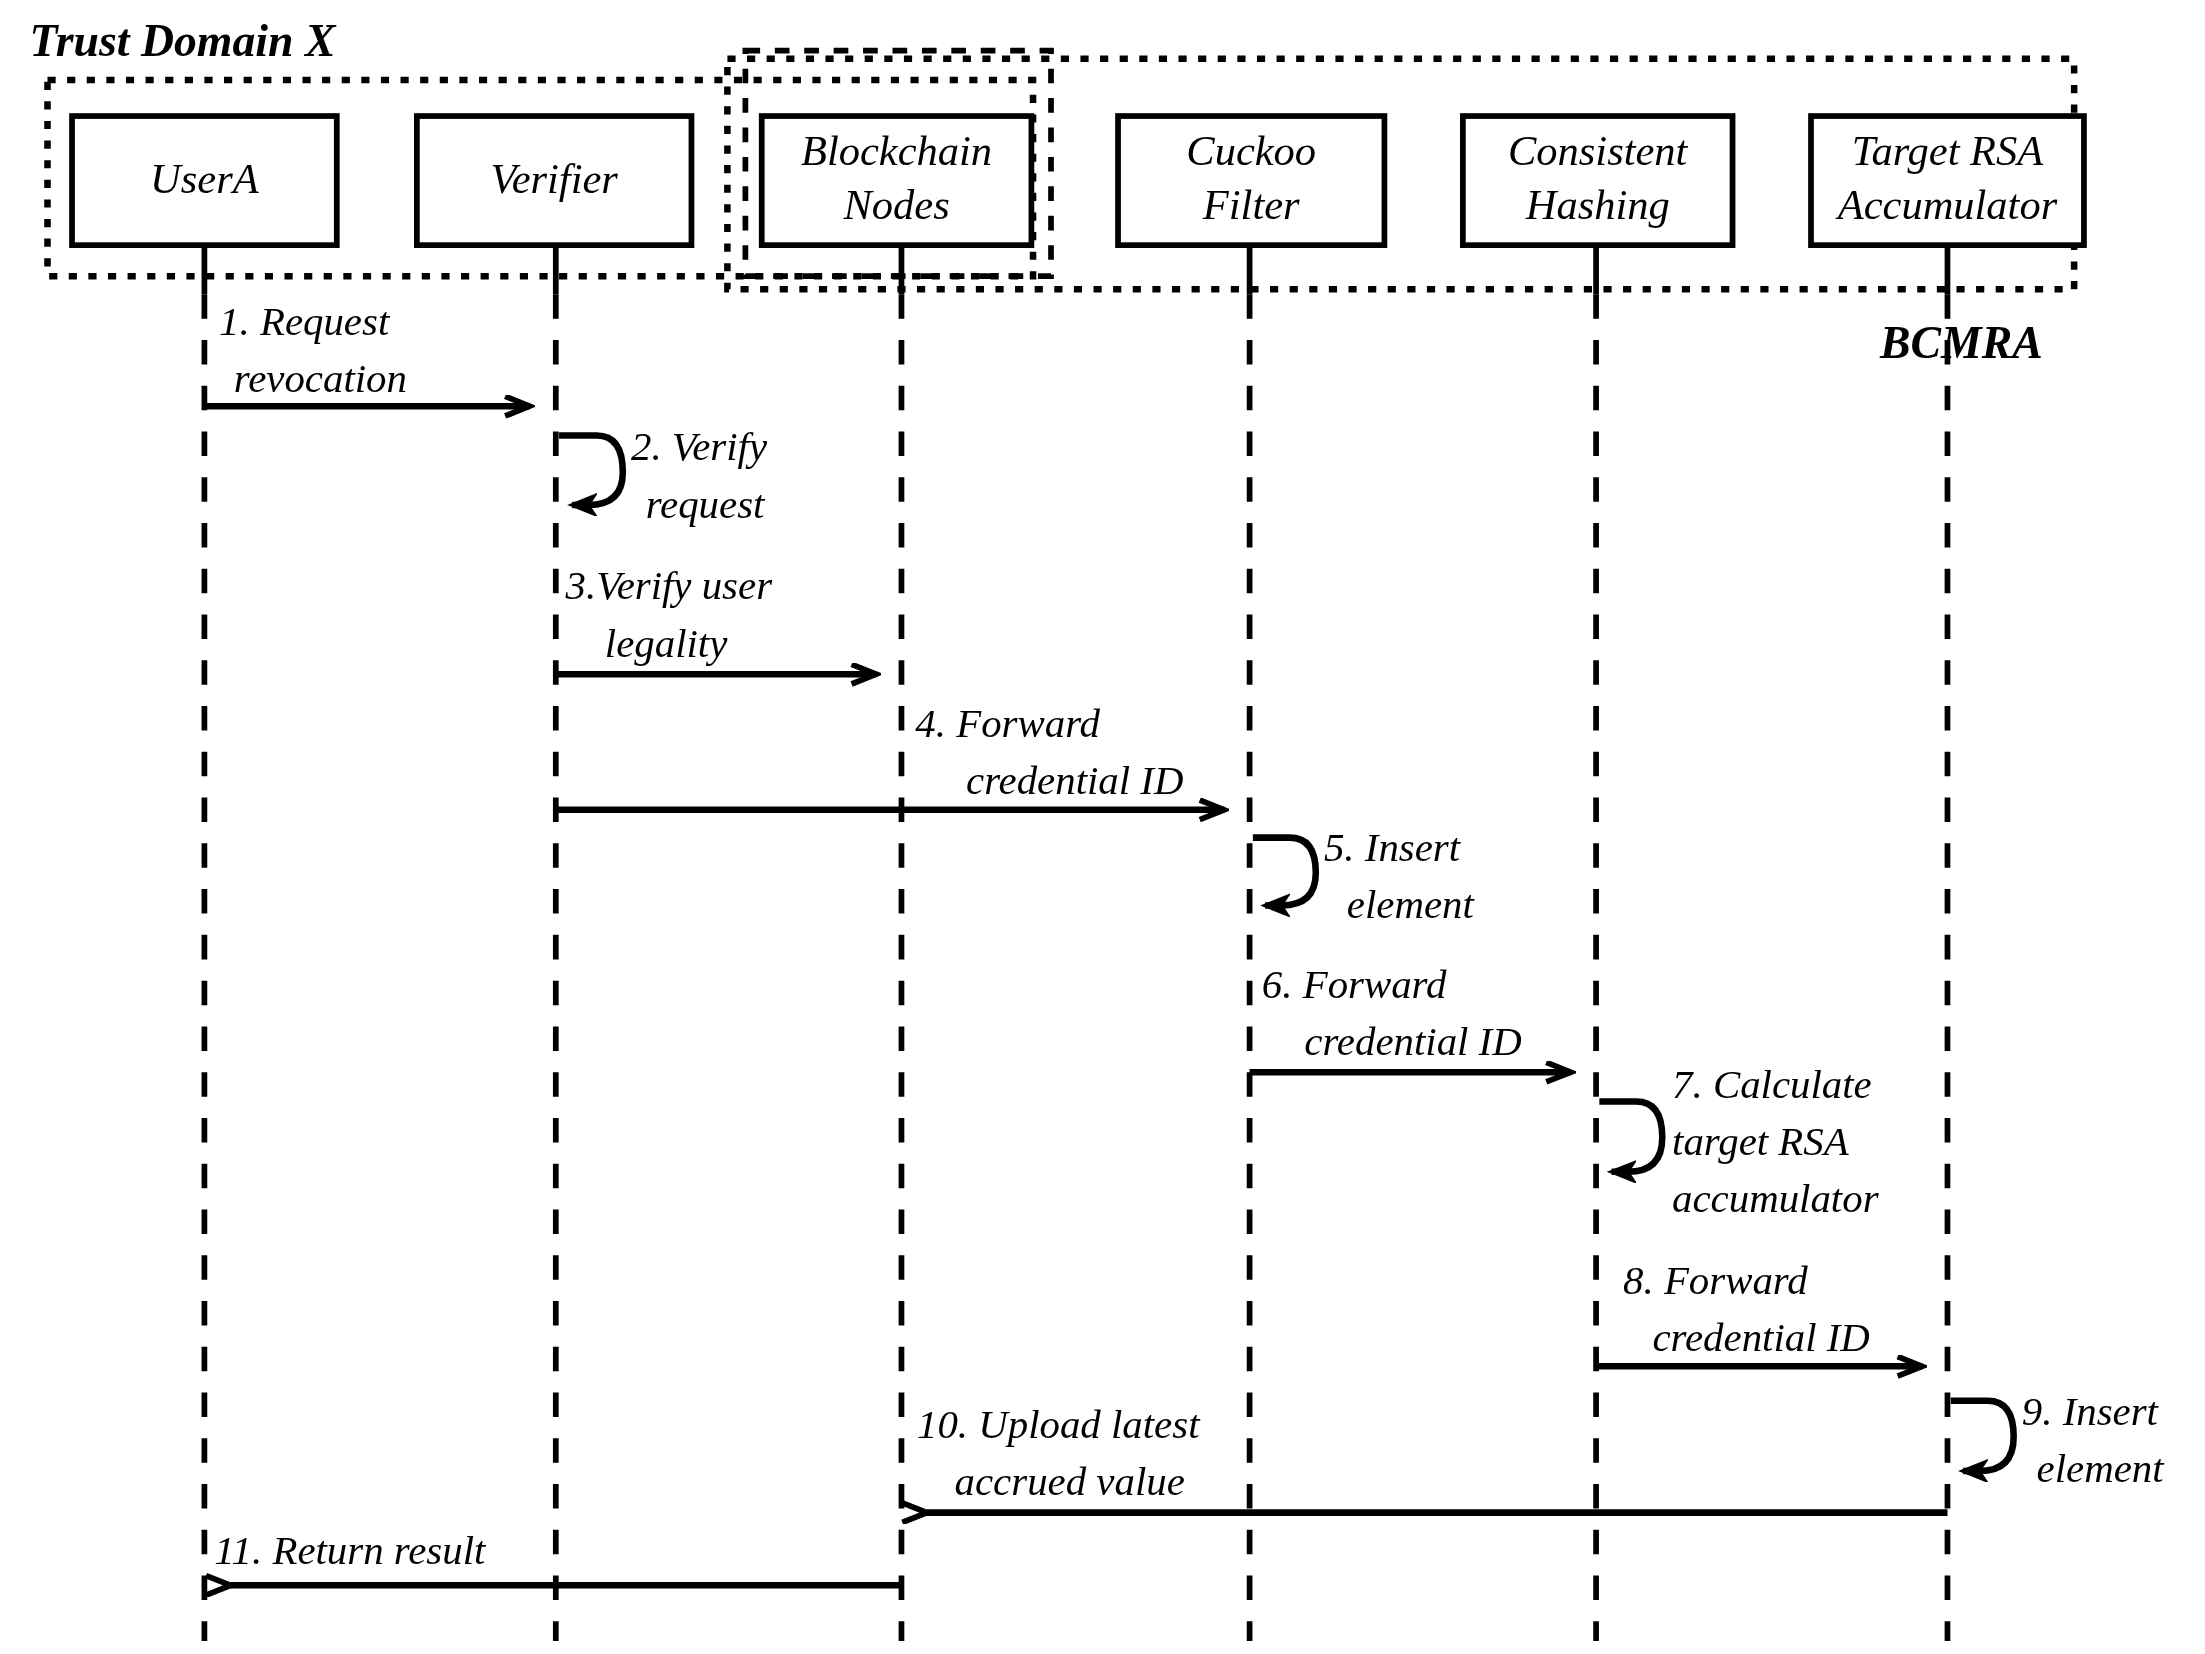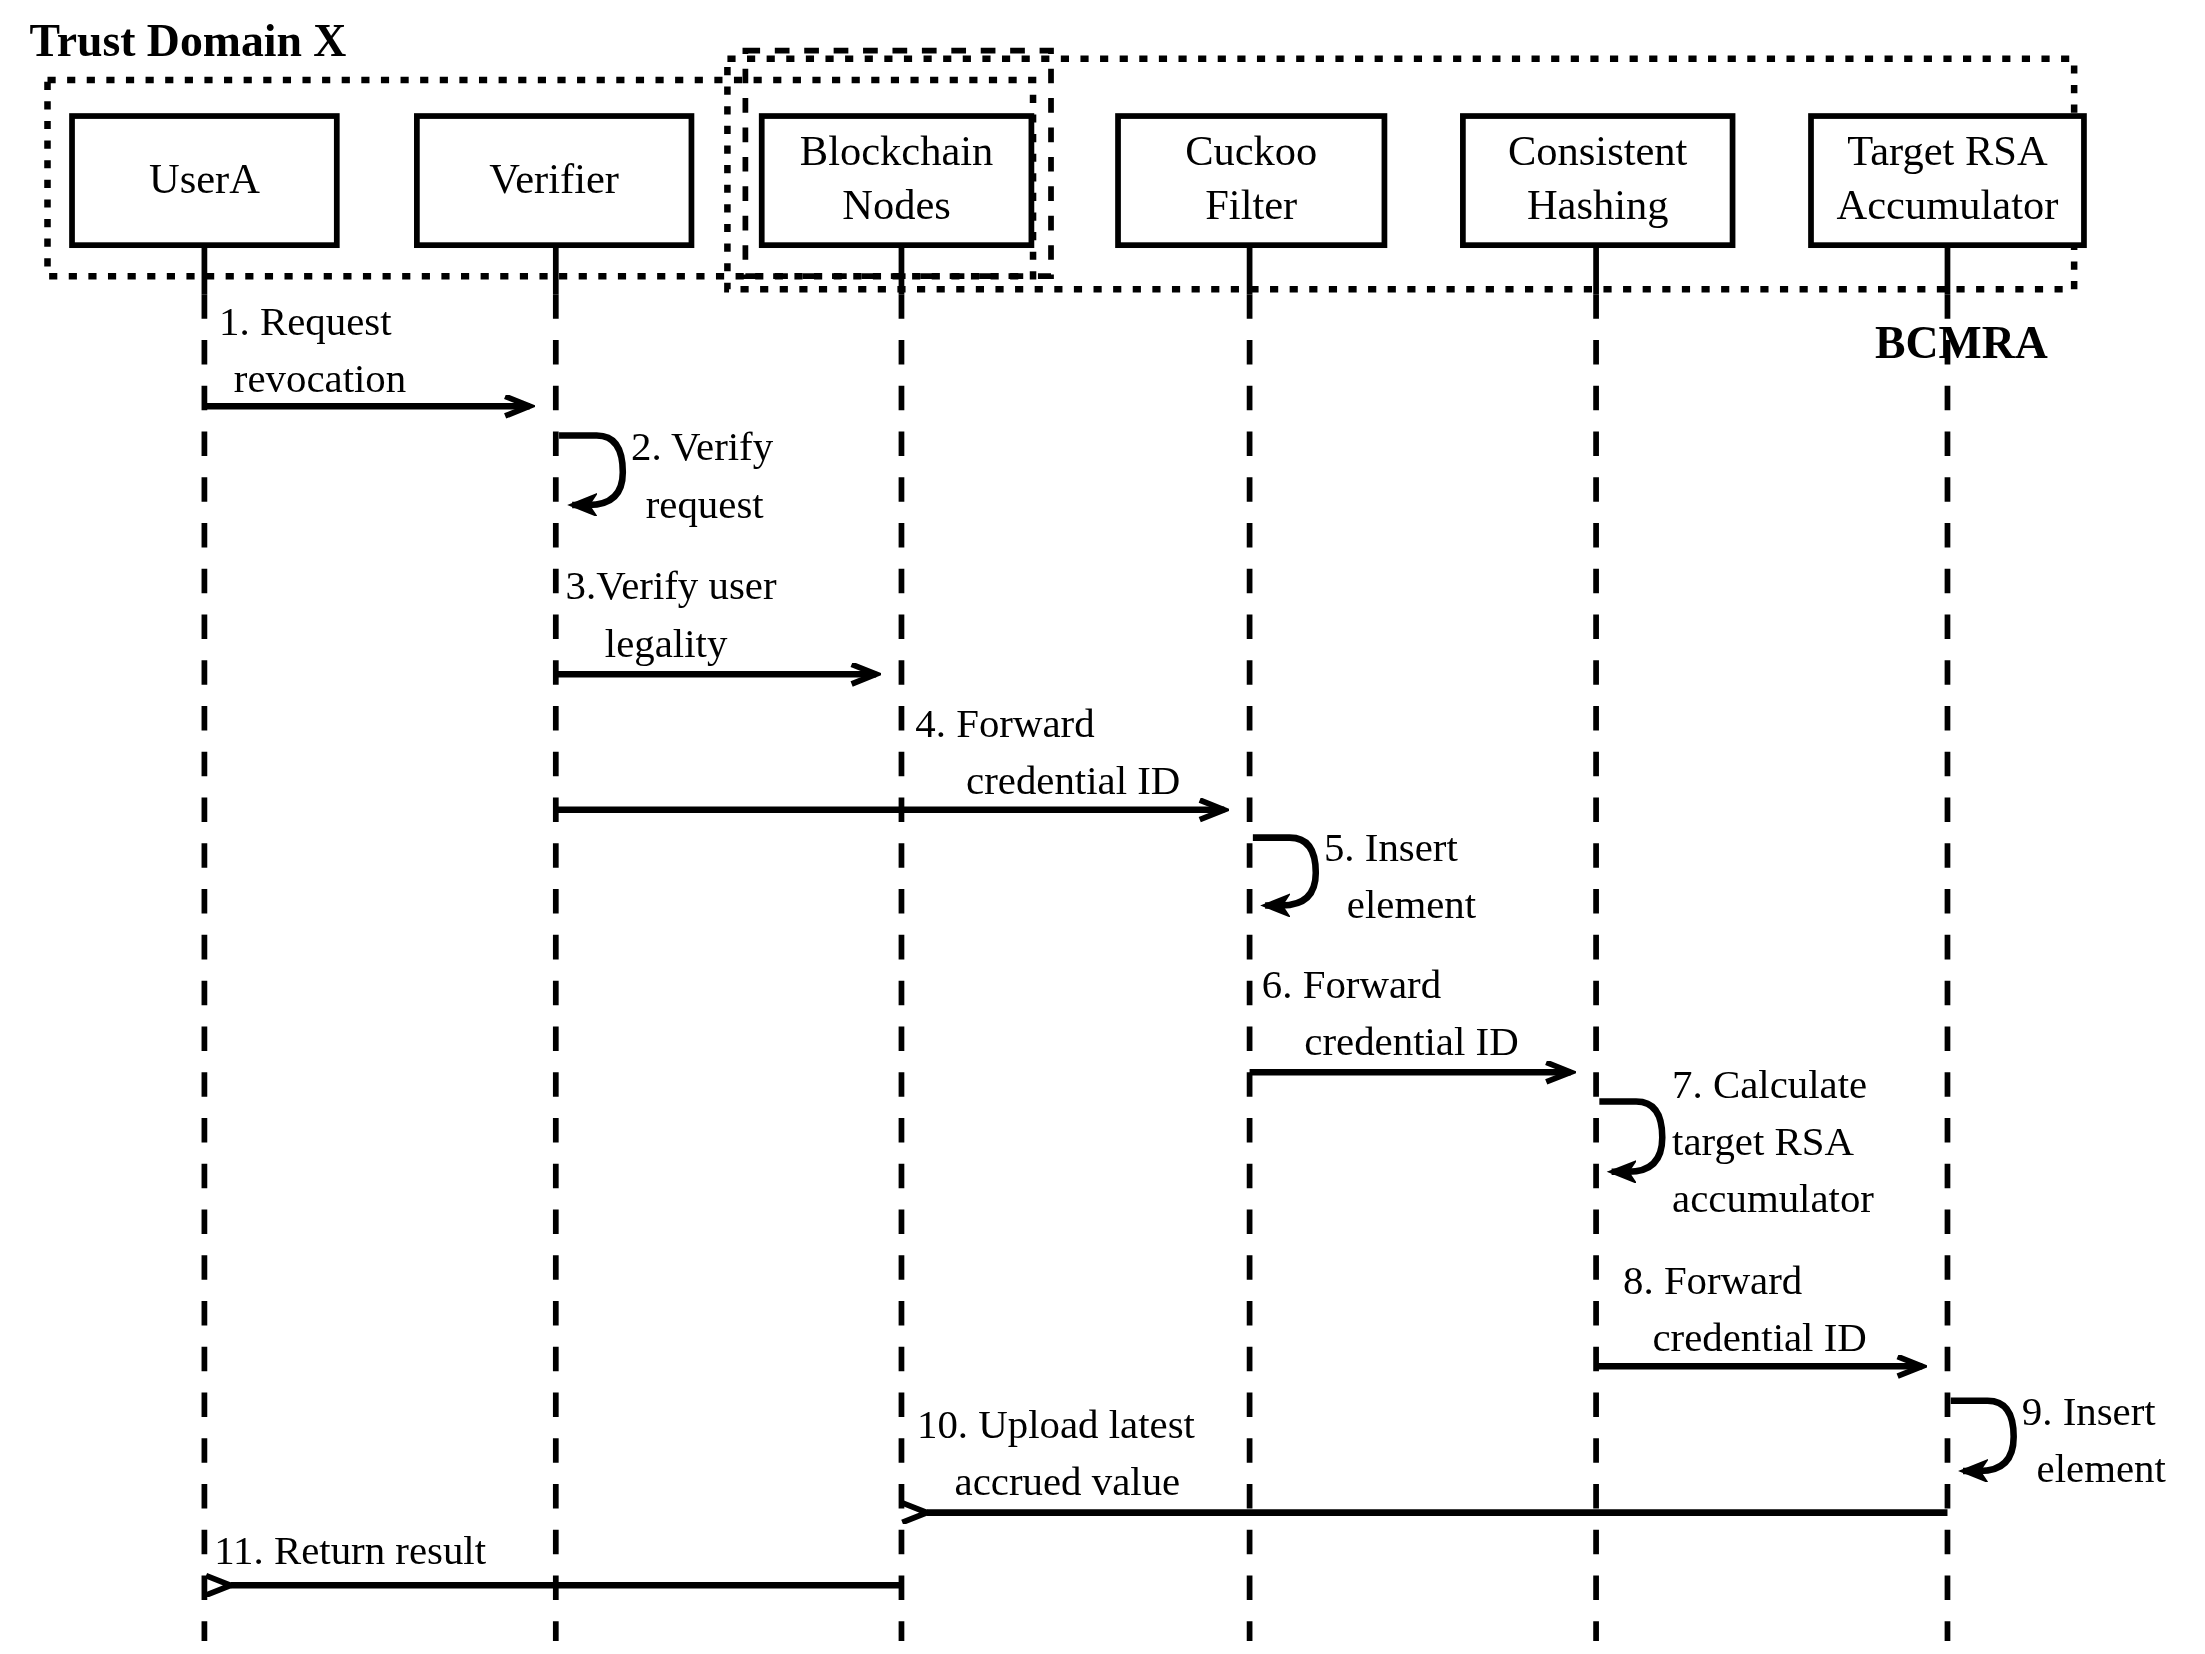--- a/index.html
+++ b/index.html
@@ -7,20 +7,21 @@
     padding: 0;
     background: #ffffff;
   }
   #canvas {
     position: relative;
     width: 2205px;
     height: 1654px;
     background: #ffffff;
     font-family: "Liberation Serif", "DejaVu Serif", serif;
     overflow: hidden;
+    font-style: italic;
   }
   svg#diagram {
     position: absolute;
     top: 0;
     left: 0;
     width: 2205px;
     height: 1654px;
   }
   .lifeline-box-text {
     font-family: "Liberation Serif", "DejaVu Serif", serif;

